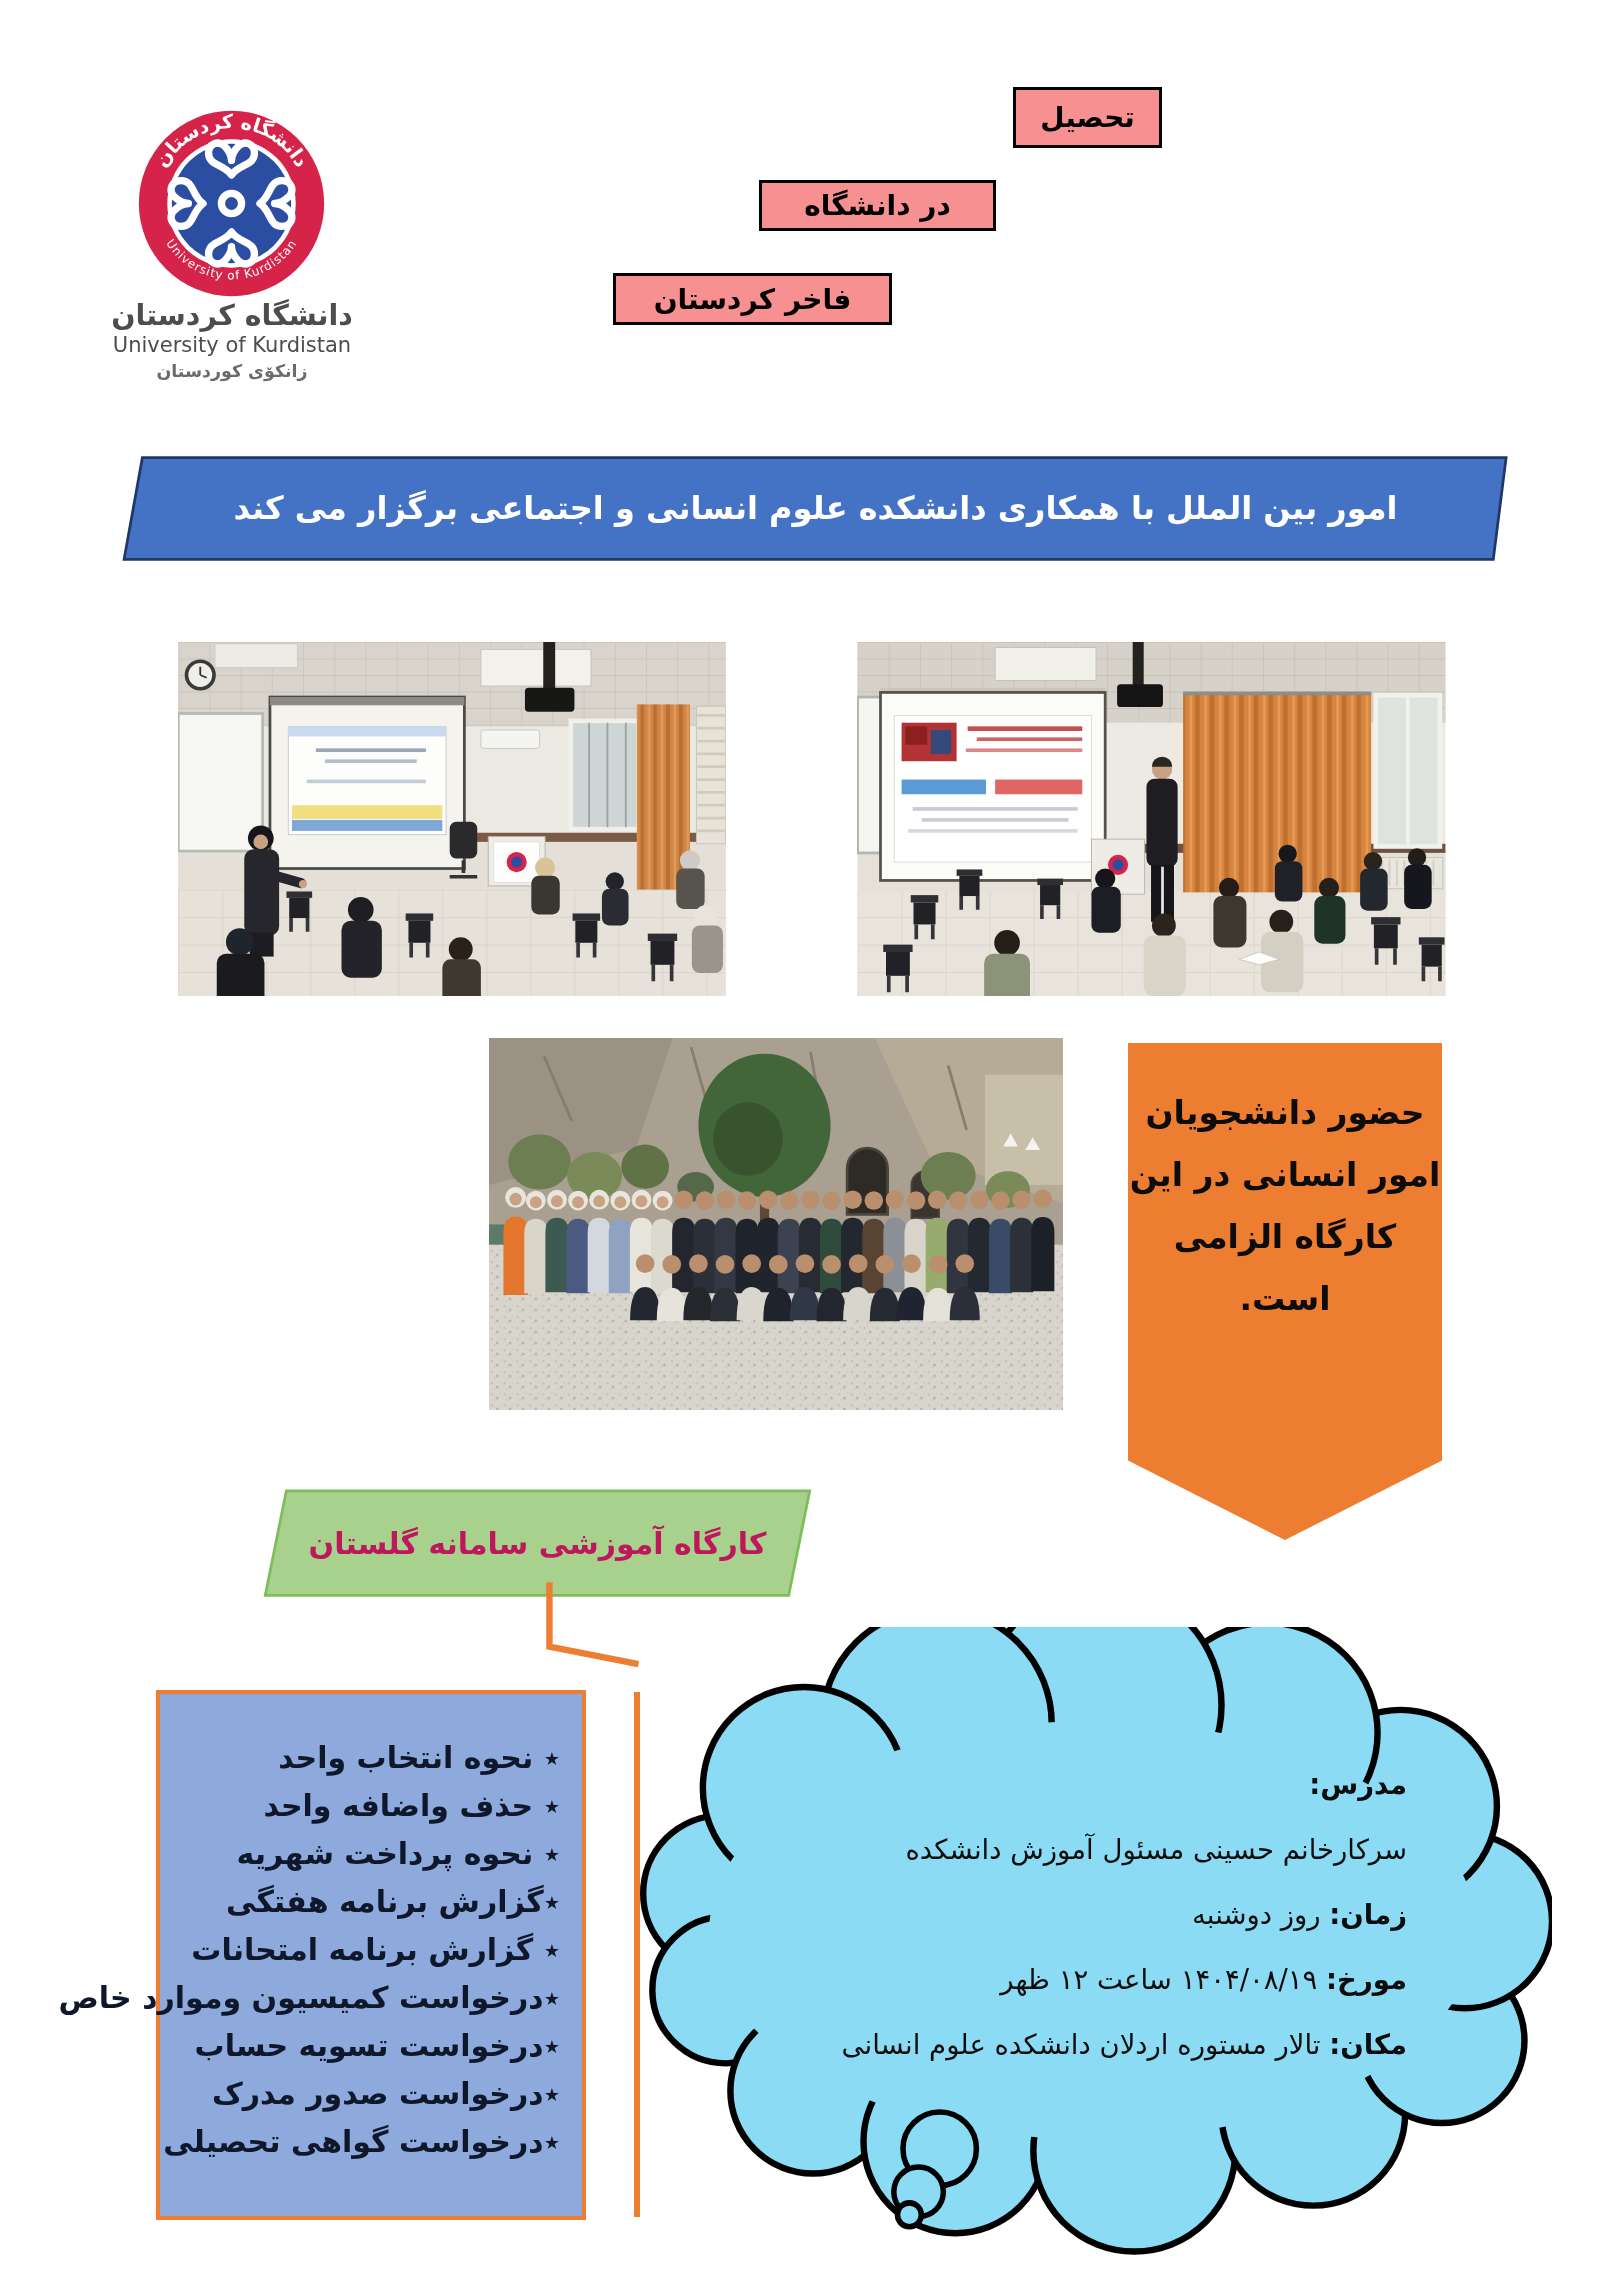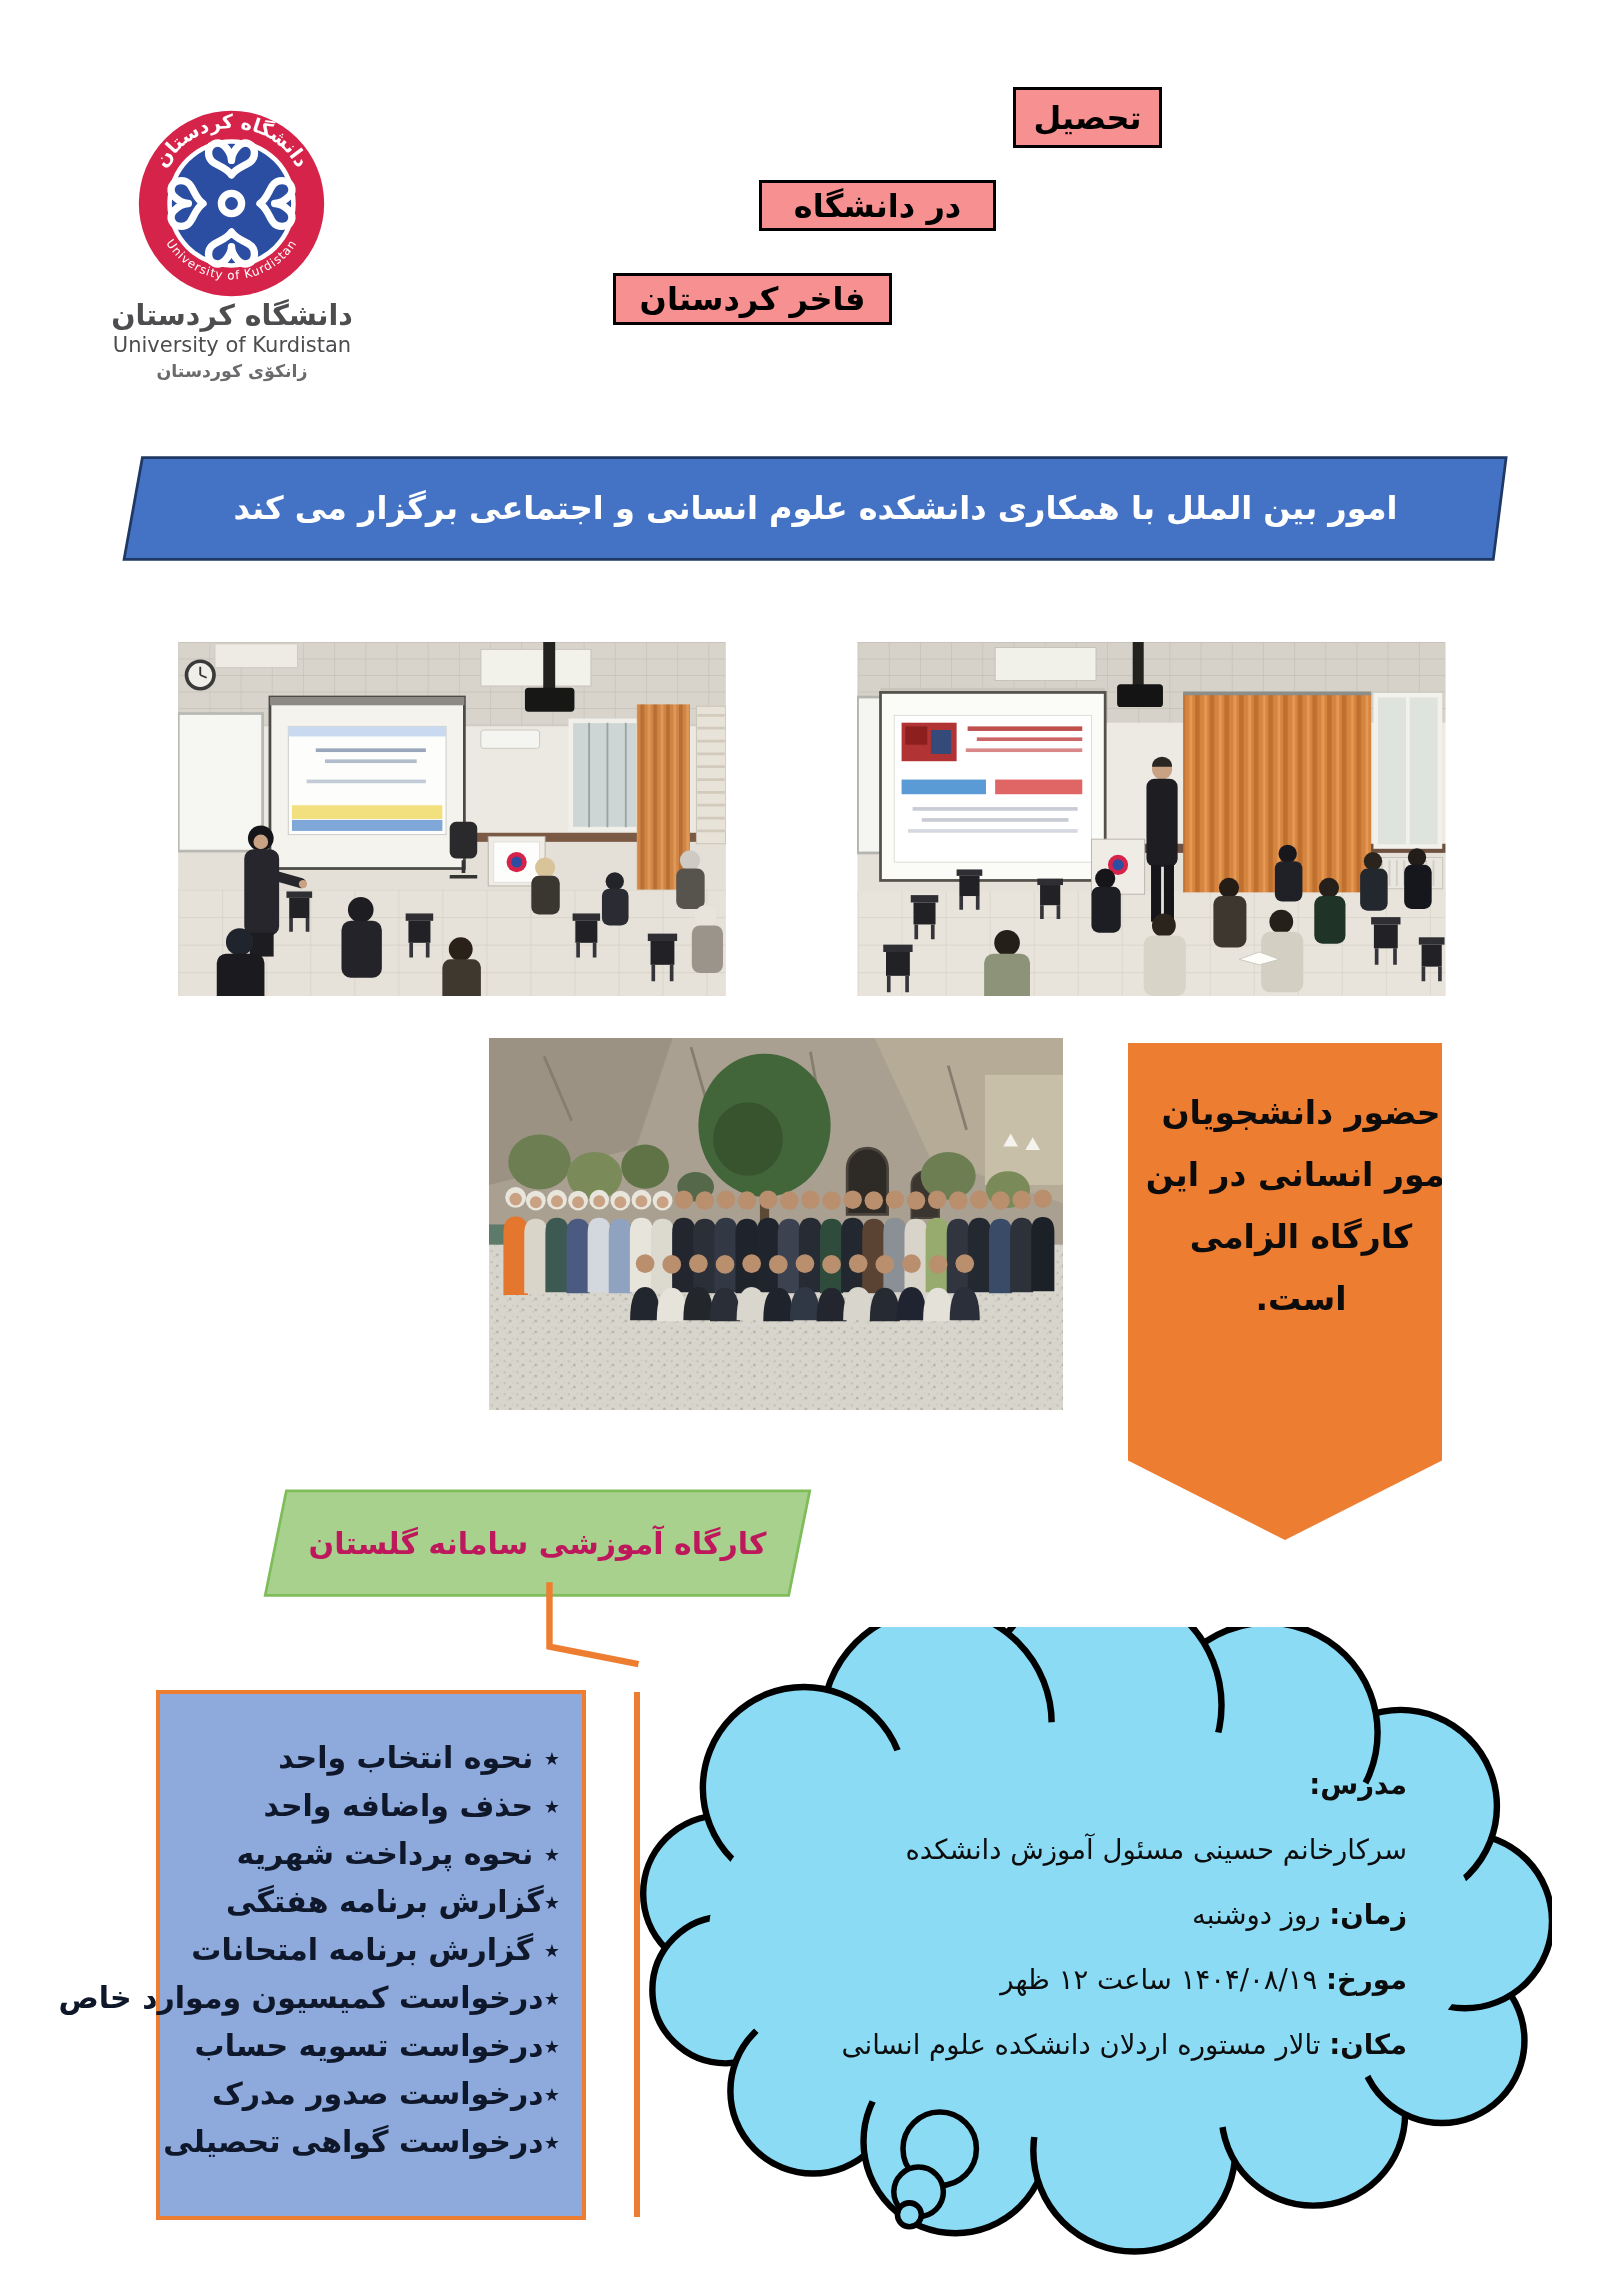--- a/index.html
+++ b/index.html
@@ -3,39 +3,39 @@
 <meta charset="utf-8">
 <style>
   html,body{margin:0;padding:0;background:#fff;}
   body{font-family:"DejaVu Sans","Liberation Sans",sans-serif;}
   .page{position:relative;width:1601px;height:2293px;background:#ffffff;overflow:hidden;}
   .abs{position:absolute;}
 
   
   .badge{position:absolute;background:#F79090;border:3.7px solid #000;color:#000;
          display:flex;align-items:center;justify-content:center;direction:rtl;
-         font-weight:bold;font-size:32px;box-sizing:border-box;}
+         font-weight:bold;font-size:28px;box-sizing:border-box;}
 
   
   .logo-cap{position:absolute;left:108px;width:248px;text-align:center;color:#4d4d50;}
   .cap-fa{top:299px;font-size:28.5px;font-weight:bold;}
   .cap-en{top:333px;font-size:21px;}
   .cap-ku{top:361px;font-size:17.4px;font-weight:bold;color:#6b6b6e;}
 
   
   .banner-text{position:absolute;left:122px;top:456px;width:1387px;height:103px;
          display:flex;align-items:center;justify-content:center;direction:rtl;
          color:#fff;font-weight:bold;font-size:32px;}
 
   
   .pennant{position:absolute;left:1128px;top:1043px;width:314px;height:497px;
            background:#ED7D31;
            clip-path:polygon(0 0,100% 0,100% 84%,50% 100%,0 84%);}
   .pennant-lines{position:absolute;left:0;top:39px;width:100%;direction:rtl;
-                 text-align:center;color:#0c0c0c;font-weight:bold;font-size:33px;line-height:62px;margin-left:16px;}
+                 text-align:center;color:#0c0c0c;font-weight:bold;font-size:33px;line-height:62px;}
 
   
   .green-title{position:absolute;left:262px;top:1488px;width:551px;height:110px;
                display:flex;align-items:center;justify-content:center;direction:rtl;
                font-weight:bold;font-size:30px;color:#be185d;}
 
   
   .vline{position:absolute;left:634px;top:1692px;width:6.4px;height:525px;background:#ED7D31;}
 
   

